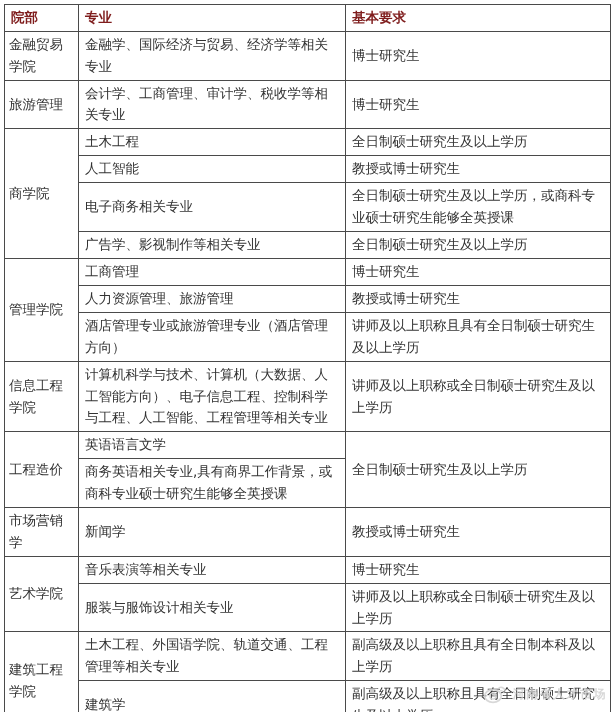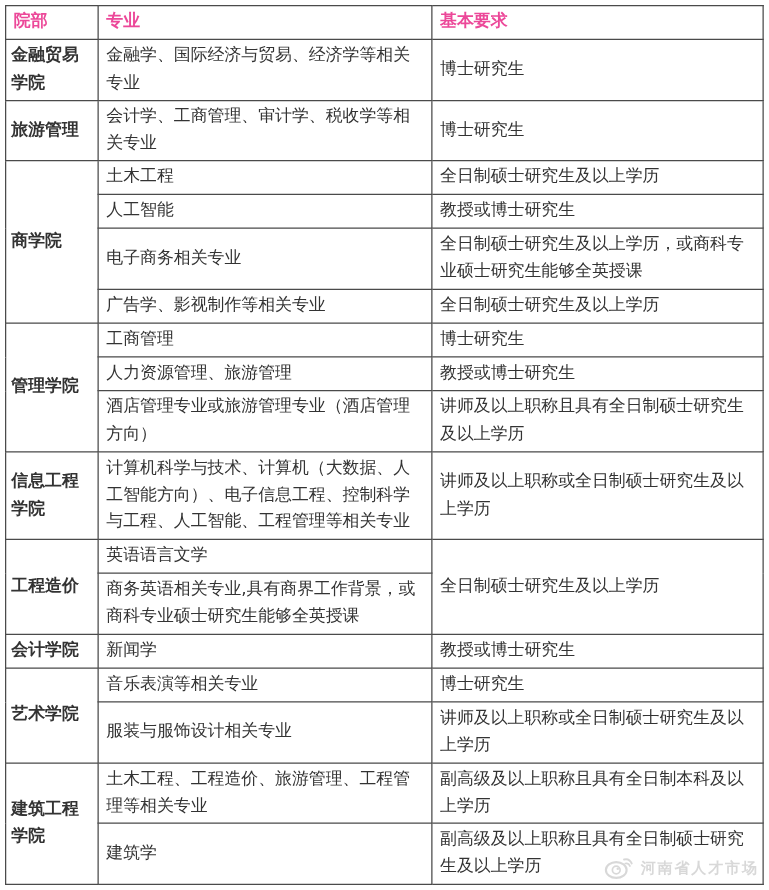--- a/index.html
+++ b/index.html
@@ -31,26 +31,25 @@
     word-break: break-all;
     text-align: left;
     background: #ffffff;
   }
 
   thead tr { height: 26px; }
   tbody tr { height: 27px; }
 
   th {
     font-weight: bold;
-    color: #ec4899;
+    color: #7f1d1d;
   }
 
   td.dept {
     padding: 2px 4px;
-    font-weight: bold;
   }
 
   .watermark {
     position: absolute;
     right: 8px;
     bottom: 5px;
     display: flex;
     align-items: center;
     gap: 4px;
     color: #d2d2d2;
@@ -129,36 +128,36 @@
         </tr>
         <tr>
           <td class="dept" rowspan="2">工程造价</td>
           <td>英语语言文学</td>
           <td rowspan="2">全日制硕士研究生及以上学历</td>
         </tr>
         <tr>
           <td>商务英语相关专业,具有商界工作背景，或商科专业硕士研究生能够全英授课</td>
         </tr>
         <tr>
-          <td class="dept">会计学院</td>
+          <td class="dept">市场营销学</td>
           <td>新闻学</td>
           <td>教授或博士研究生</td>
         </tr>
         <tr>
           <td class="dept" rowspan="2">艺术学院</td>
           <td>音乐表演等相关专业</td>
           <td>博士研究生</td>
         </tr>
         <tr>
           <td>服装与服饰设计相关专业</td>
           <td>讲师及以上职称或全日制硕士研究生及以上学历</td>
         </tr>
         <tr>
           <td class="dept" rowspan="2">建筑工程学院</td>
-          <td>土木工程、工程造价、旅游管理、工程管理等相关专业</td>
+          <td>土木工程、外国语学院、轨道交通、工程管理等相关专业</td>
           <td>副高级及以上职称且具有全日制本科及以上学历</td>
         </tr>
         <tr>
           <td>建筑学</td>
           <td>副高级及以上职称且具有全日制硕士研究生及以上学历</td>
         </tr>
       </tbody>
   </table>
 
   <div class="watermark">

